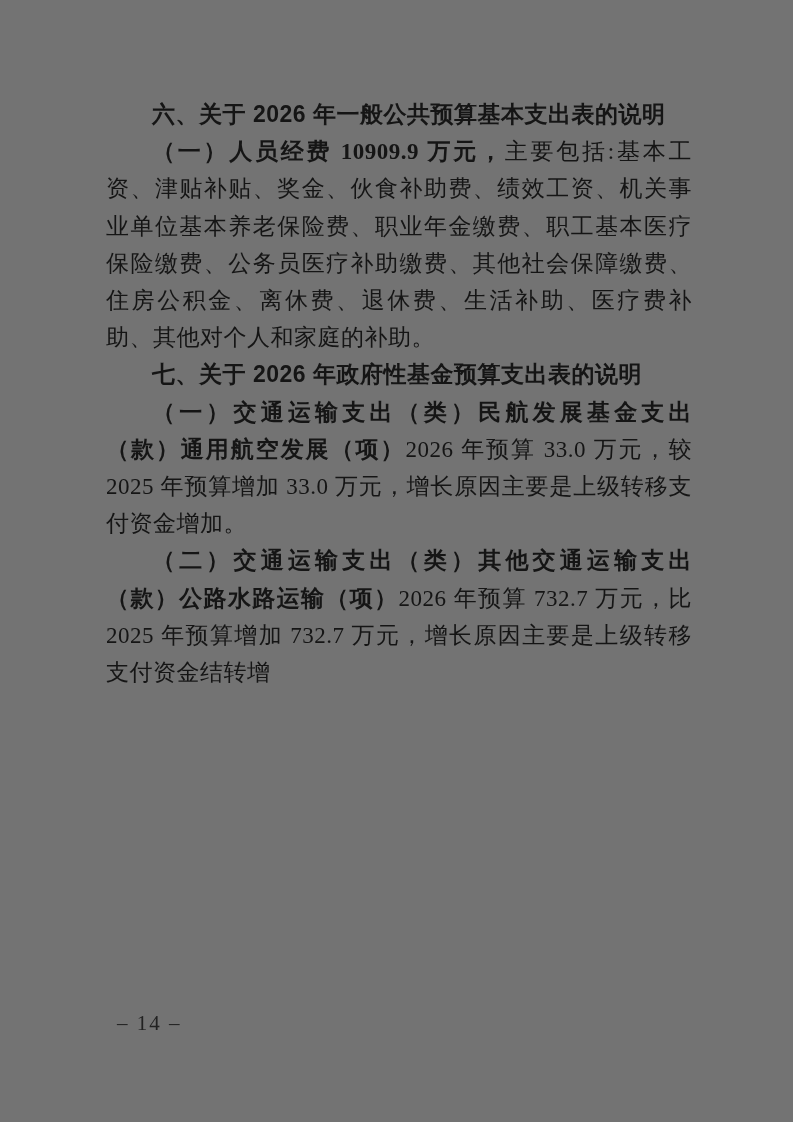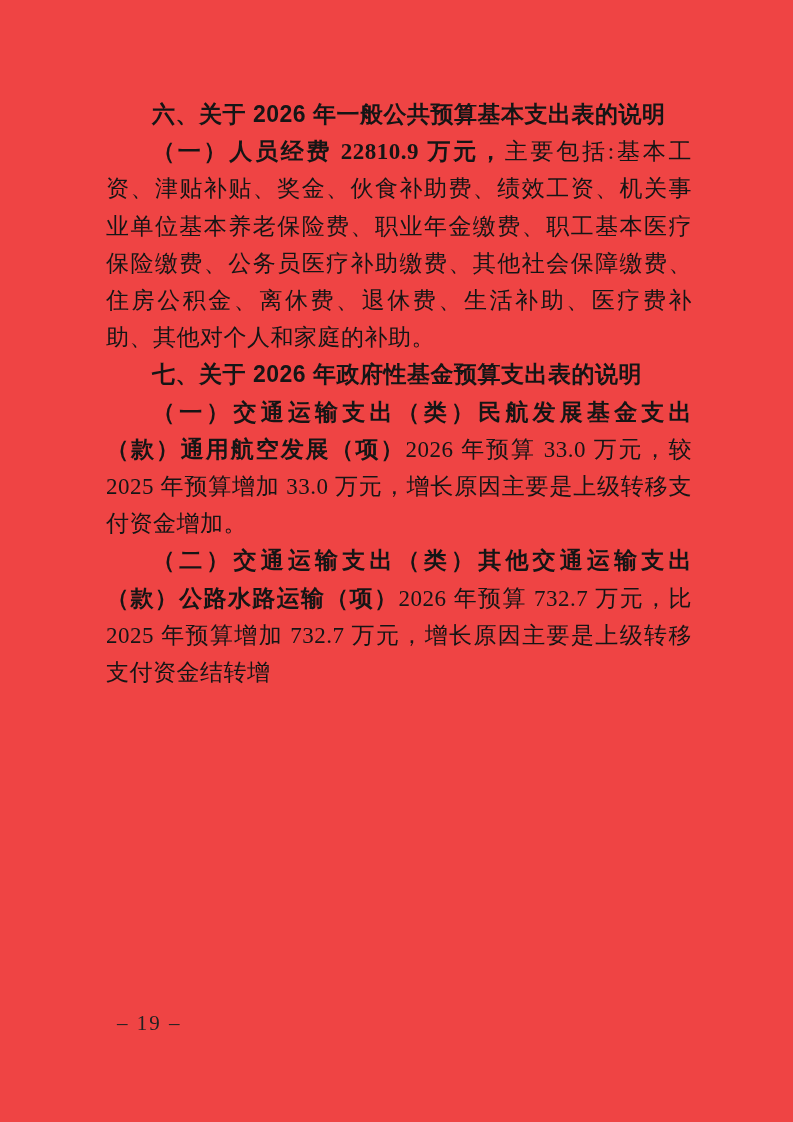--- a/index.html
+++ b/index.html
@@ -11,21 +11,21 @@
     width: 793px;
     height: 1122px;
     position: relative;
     font-family: "Liberation Serif", "DejaVu Serif", serif;
     color: #151515;
     overflow: hidden;
   }
   .page {
     position: absolute;
     inset: 0;
-    background: #ef4444;
+    background: #737373;
   }
   .doc-content {
     position: absolute;
     left: 106px;
     top: 96px;
     width: 586px;
   }
   .doc-content p {
     margin: 0;
     padding: 0;
@@ -54,19 +54,19 @@
     color: #222222;
     font-family: "Liberation Serif", "DejaVu Serif", serif;
   }
 </style>
 </head>
 <body>
 
 <div class="page">
   <main class="doc-content">
       <p class="heading"><span class="run bold">六、关于 2026 年一般公共预算基本支出表的说明</span></p>
-      <p class="body"><span class="run bold">（一）人员经费 22810.9 万元，</span><span class="run">主要包括:基本工资、津贴补贴、奖金、伙食补助费、绩效工资、机关事业单位基本养老保险费、职业年金缴费、职工基本医疗保险缴费、公务员医疗补助缴费、其他社会保障缴费、住房公积金、离休费、退休费、生活补助、医疗费补助、其他对个人和家庭的补助。</span></p>
+      <p class="body"><span class="run bold">（一）人员经费 10909.9 万元，</span><span class="run">主要包括:基本工资、津贴补贴、奖金、伙食补助费、绩效工资、机关事业单位基本养老保险费、职业年金缴费、职工基本医疗保险缴费、公务员医疗补助缴费、其他社会保障缴费、住房公积金、离休费、退休费、生活补助、医疗费补助、其他对个人和家庭的补助。</span></p>
       <p class="heading"><span class="run bold">七、关于 2026 年政府性基金预算支出表的说明</span></p>
       <p class="body"><span class="run bold">（一）交通运输支出（类）民航发展基金支出（款）通用航空发展（项）</span><span class="run">2026 年预算 33.0 万元，较 2025 年预算增加 33.0 万元，增长原因主要是上级转移支付资金增加。</span></p>
       <p class="body"><span class="run bold">（二）交通运输支出（类）其他交通运输支出（款）公路水路运输（项）</span><span class="run">2026 年预算 732.7 万元，比 2025 年预算增加 732.7 万元，增长原因主要是上级转移支付资金结转增</span></p>
     </main>
-  <div class="page-footer">– 19 –</div>
+  <div class="page-footer">– 14 –</div>
 </div>
 
 </body></html>

